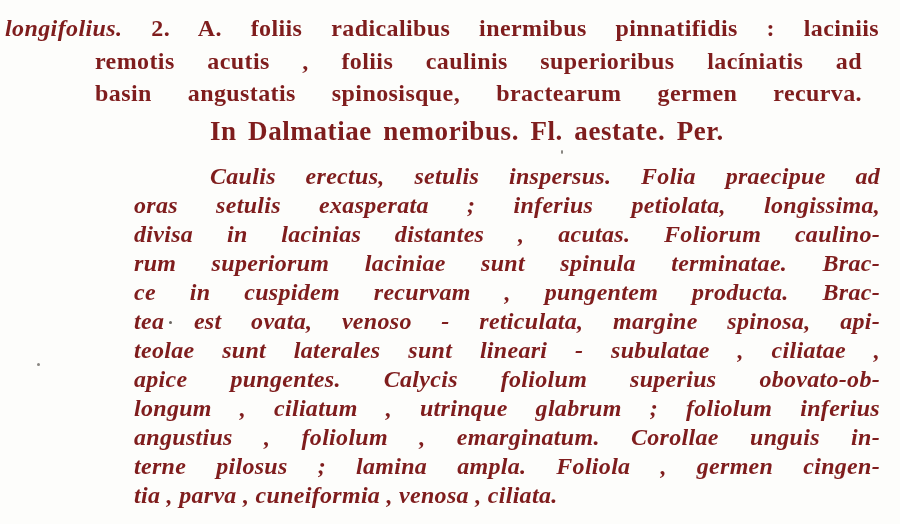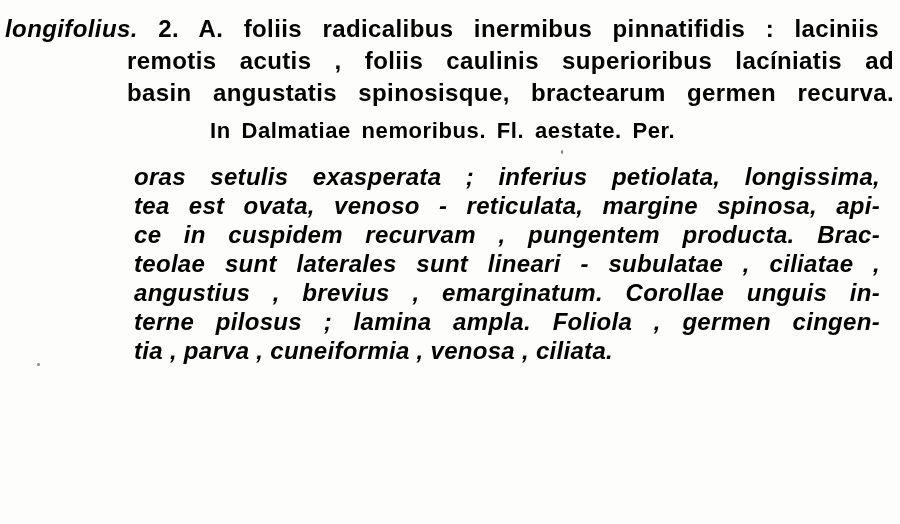--- a/index.html
+++ b/index.html
@@ -8,22 +8,22 @@
     width: 900px;
     height: 524px;
     overflow: hidden;
     background: #fdfdfb;
   }
   .page {
     position: relative;
     width: 900px;
     height: 524px;
     background: #fdfdfb;
-    color: #000000;
-    font-family: Liberation Sans, sans-serif;
+    color: #7f1d1d;
+    font-family: Liberation Serif, serif;
     font-weight: 700;
   }
   .abs { position: absolute; }
 
   
   .tline {
     text-align: justify;
     text-align-last: justify;
     white-space: normal;
     overflow: hidden;
@@ -31,27 +31,27 @@
   .tline.last-left { text-align-last: left; }
 
   .roman { font-size: 24px; letter-spacing: 0.4px; }
   .ital  { font-style: italic; }
 
   #heading-line {
     left: 5px; top: 12px; width: 874px;
     line-height: 33px; height: 33px;
   }
   #diagnosis-rest {
-    left: 95px; top: 45px; width: 767px; margin-left: 32px;
+    left: 95px; top: 45px; width: 767px;
   }
   #diagnosis-rest .tline { line-height: 32px; height: 32px; }
 
   #habitat-line {
     left: 210px; top: 116px;
-    font-size: 22px; letter-spacing: 0.6px; word-spacing: 4px;
+    font-size: 27px; letter-spacing: 0.6px; word-spacing: 4px;
     line-height: 30px;
   }
 
   #description-block {
     left: 134px; top: 162px; width: 746px;
     font-size: 24px; font-style: italic; letter-spacing: 0.3px;
   }
   #description-block .tline { line-height: 29px; height: 29px; }
   #description-block .tline.first-indent { padding-left: 76px; box-sizing: border-box; }
 
@@ -77,25 +77,30 @@
   </div>
 
   <div class="abs roman" id="diagnosis-rest">
       <div class="tline">remotis acutis , foliis caulinis superioribus lacíniatis ad</div>
       <div class="tline">basin angustatis spinosisque, bractearum germen recurva.</div>
     </div>
 
   <div class="abs roman" id="habitat-line">In Dalmatiae nemoribus. Fl. aestate. Per.</div>
 
   <div class="abs" id="description-block">
+      <div class="tline first-indent">Caulis erectus, setulis inspersus. Folia praecipue ad</div>
       <div class="tline">oras setulis exasperata ; inferius petiolata, longissima,</div>
+      <div class="tline">divisa in lacinias distantes , acutas. Foliorum caulino-</div>
+      <div class="tline">rum superiorum laciniae sunt spinula terminatae. Brac-</div>
+      <div class="tline">ce in cuspidem recurvam , pungentem producta. Brac-</div>
       <div class="tline">tea est ovata, venoso - reticulata, margine spinosa, api-</div>
-      <div class="tline">ce in cuspidem recurvam , pungentem producta. Brac-</div>
       <div class="tline">teolae sunt laterales sunt lineari - subulatae , ciliatae ,</div>
-      <div class="tline">angustius , brevius , emarginatum. Corollae unguis in-</div>
+      <div class="tline">apice pungentes. Calycis foliolum superius obovato-ob-</div>
+      <div class="tline">longum , ciliatum , utrinque glabrum ; foliolum inferius</div>
+      <div class="tline">angustius , foliolum , emarginatum. Corollae unguis in-</div>
       <div class="tline">terne pilosus ; lamina ampla. Foliola , germen cingen-</div>
       <div class="tline last-left">tia , parva , cuneiformia , venosa , ciliata.</div>
     </div>
 
   <div class="speck" id="speck-1"></div>
   <div class="speck" id="speck-2"></div>
   <div class="speck" id="speck-3"></div>
 
 </div>
 

